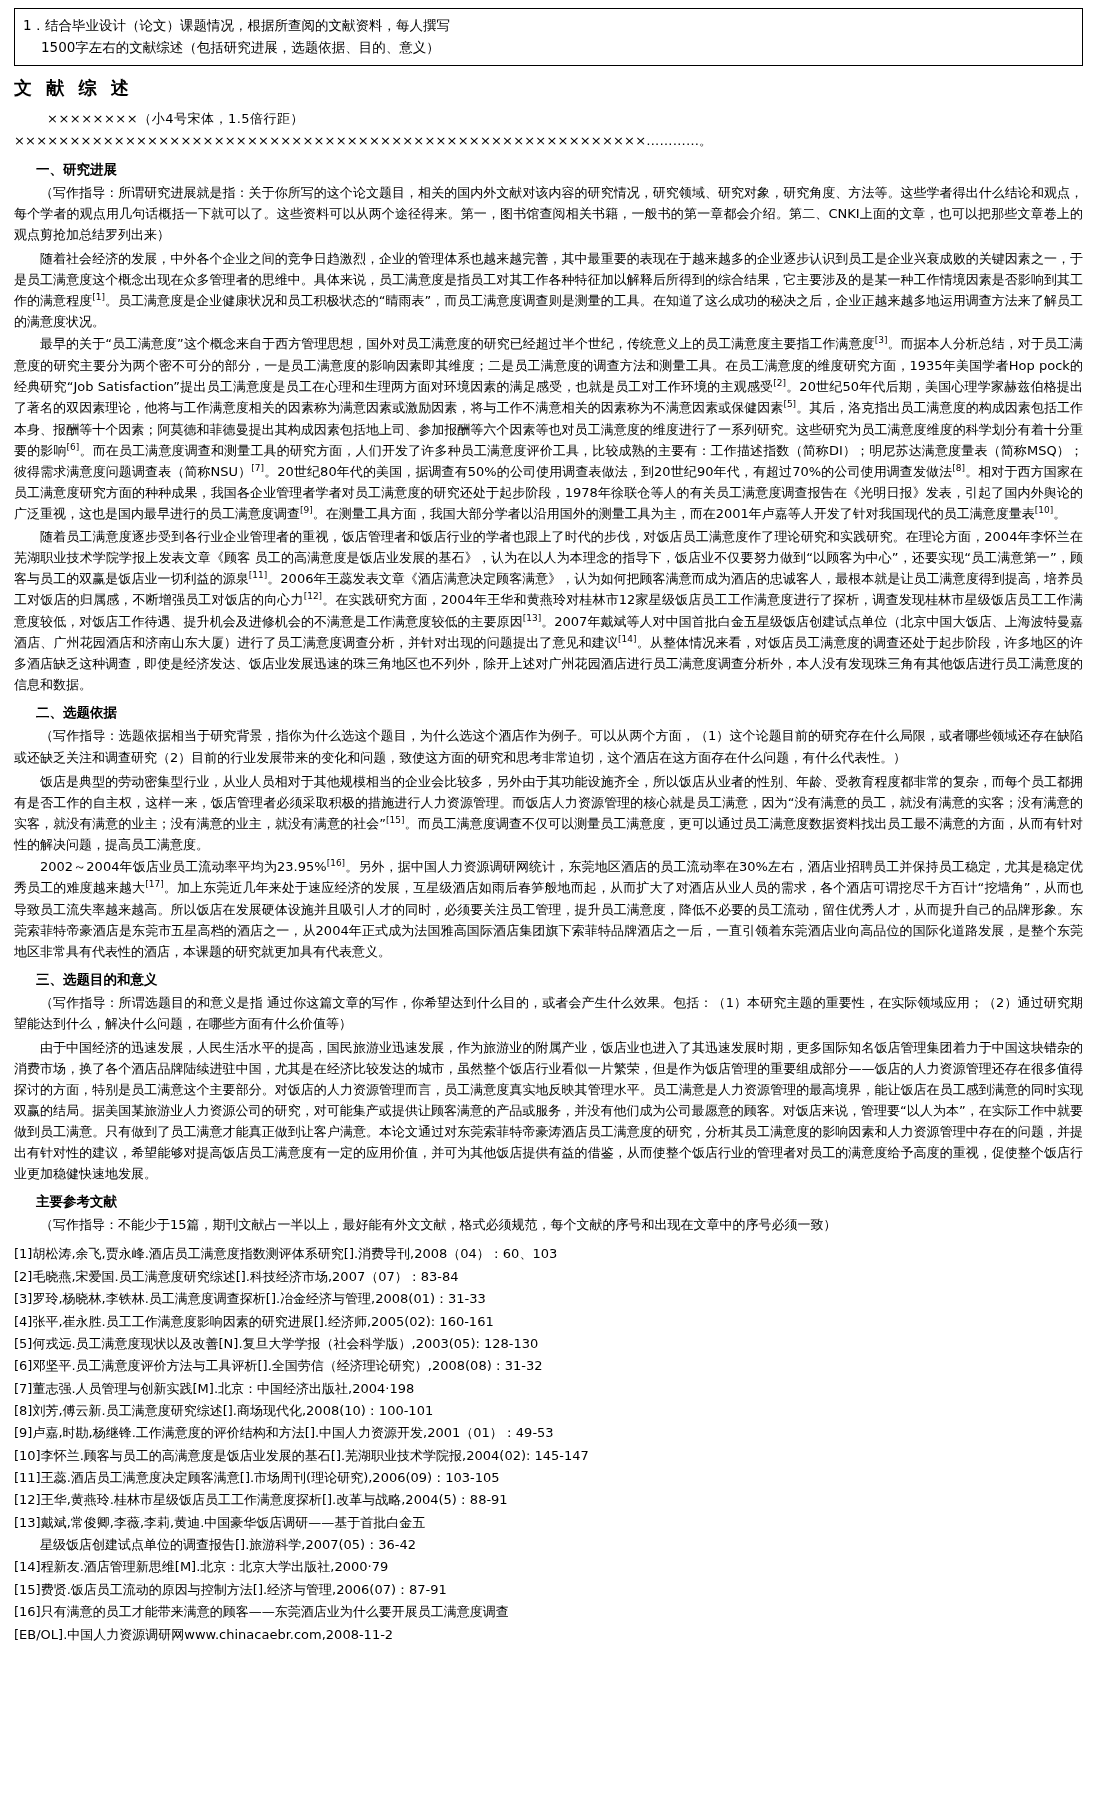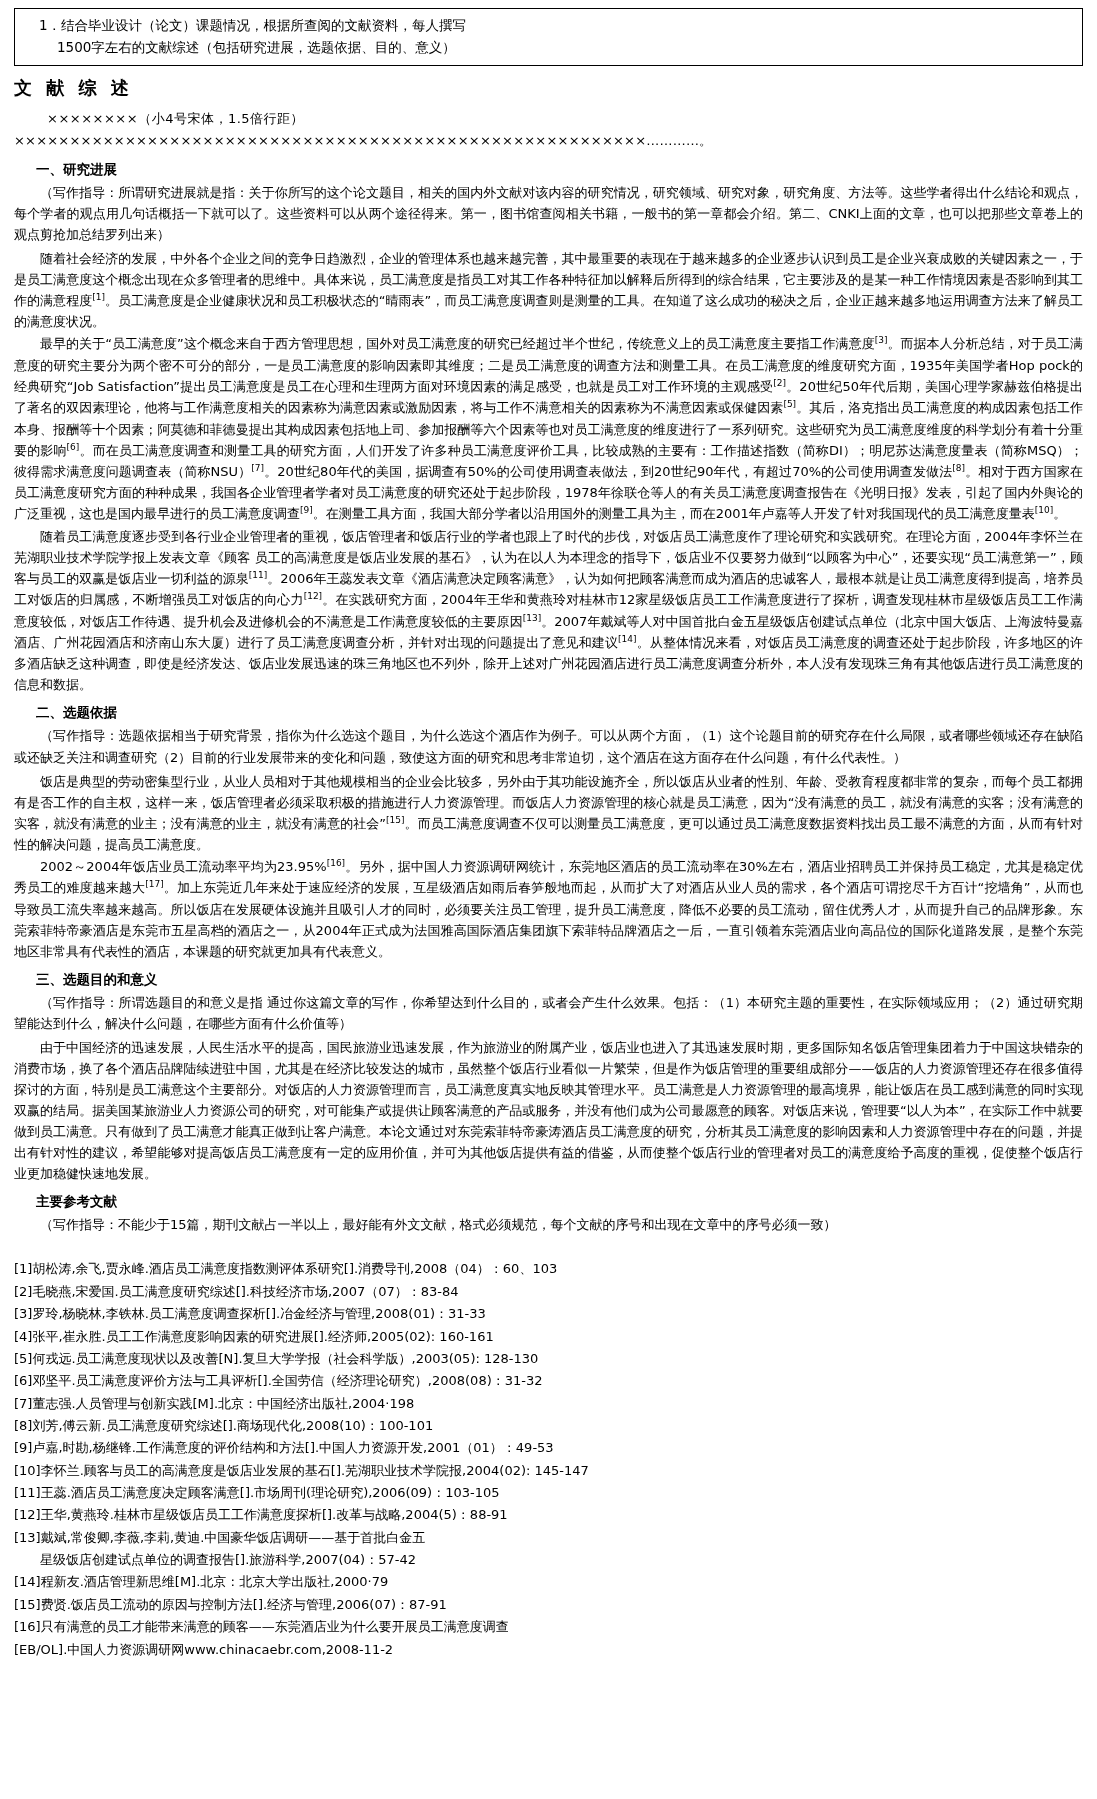--- a/index.html
+++ b/index.html
@@ -7,21 +7,21 @@
     width:1097px;
     font-family:"DejaVu Sans", sans-serif;
     color:#000;
   }
   .page { width:1097px; box-sizing:border-box; padding:8px 14px 20px 14px; }
 
   
   .instr-box {
     border:1px solid #000;
     box-sizing:border-box;
-    padding:5px 8px 6px 24px;
+    padding:5px 8px 6px 8px;
     font-size:13.5px;
     line-height:1.65;
     margin-bottom:6px;
   }
   .instr-box .l2 { padding-left:18px; }
 
   .doc-title {
     font-size:18px;
     font-weight:bold;
     letter-spacing:4px;
@@ -46,21 +46,21 @@
   }
   p.guide {
     font-size:13px;
     line-height:1.62;
     margin:0 0 3px 0;
     text-indent:26px;
     text-align:justify;
   }
   sup { font-size:9px; vertical-align:super; }
 
-  .ref-list { margin-top:23px; }
+  .ref-list { margin-top:8px; }
   .ref-list div {
     font-size:13px;
     line-height:1.72;
     white-space:nowrap;
   }
   .ref-indent { padding-left:26px; }
 </style>
 </head>
 <body>
 
@@ -101,20 +101,20 @@
       <div>[4]张平,崔永胜.员工工作满意度影响因素的研究进展[].经济师,2005(02): 160-161</div>
       <div>[5]何戎远.员工满意度现状以及改善[N].复旦大学学报（社会科学版）,2003(05): 128-130</div>
       <div>[6]邓坚平.员工满意度评价方法与工具评析[].全国劳信（经济理论研究）,2008(08)：31-32</div>
       <div>[7]董志强.人员管理与创新实践[M].北京：中国经济出版社,2004·198</div>
       <div>[8]刘芳,傅云新.员工满意度研究综述[].商场现代化,2008(10)：100-101</div>
       <div>[9]卢嘉,时勘,杨继锋.工作满意度的评价结构和方法[].中国人力资源开发,2001（01）：49-53</div>
       <div>[10]李怀兰.顾客与员工的高满意度是饭店业发展的基石[].芜湖职业技术学院报,2004(02): 145-147</div>
       <div>[11]王蕊.酒店员工满意度决定顾客满意[].市场周刊(理论研究),2006(09)：103-105</div>
       <div>[12]王华,黄燕玲.桂林市星级饭店员工工作满意度探析[].改革与战略,2004(5)：88-91</div>
       <div>[13]戴斌,常俊卿,李薇,李莉,黄迪.中国豪华饭店调研——基于首批白金五</div>
-      <div class="ref-indent">星级饭店创建试点单位的调查报告[].旅游科学,2007(04)：57-42</div>
+      <div class="ref-indent">星级饭店创建试点单位的调查报告[].旅游科学,2007(05)：36-42</div>
       <div>[14]程新友.酒店管理新思维[M].北京：北京大学出版社,2000·79</div>
       <div>[15]费贤.饭店员工流动的原因与控制方法[].经济与管理,2006(07)：87-91</div>
       <div>[16]只有满意的员工才能带来满意的顾客——东莞酒店业为什么要开展员工满意度调查</div>
       <div>[EB/OL].中国人力资源调研网www.chinacaebr.com,2008-11-2</div>
     </div>
 
 </div>
 
 </body></html>

